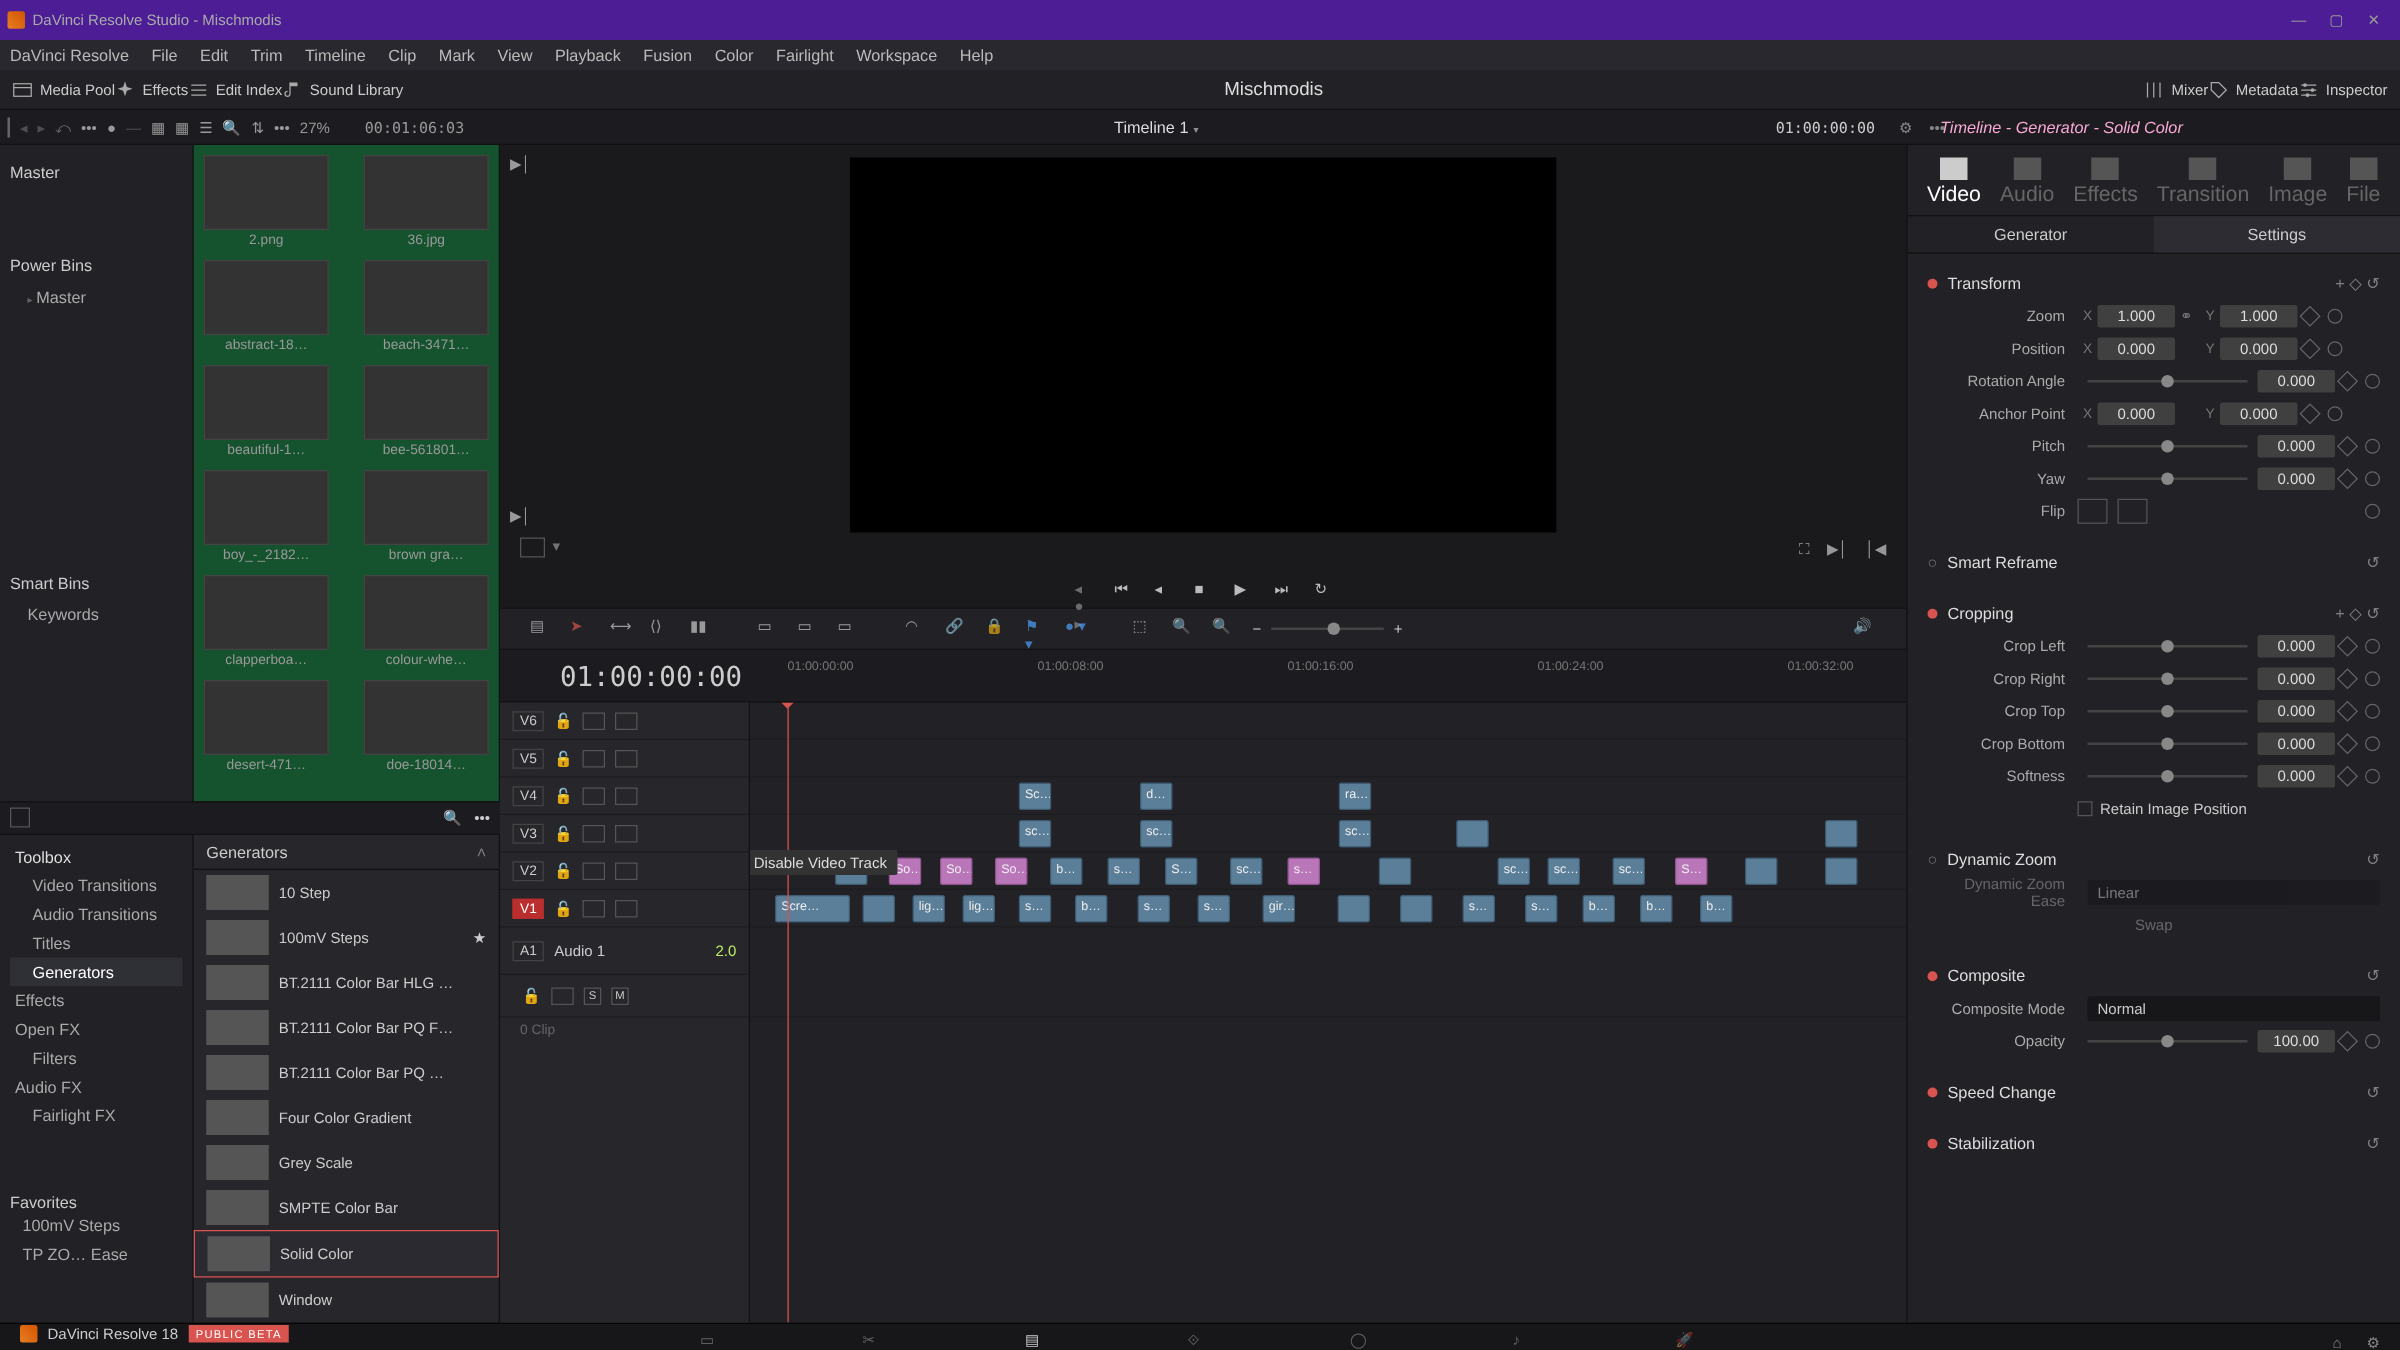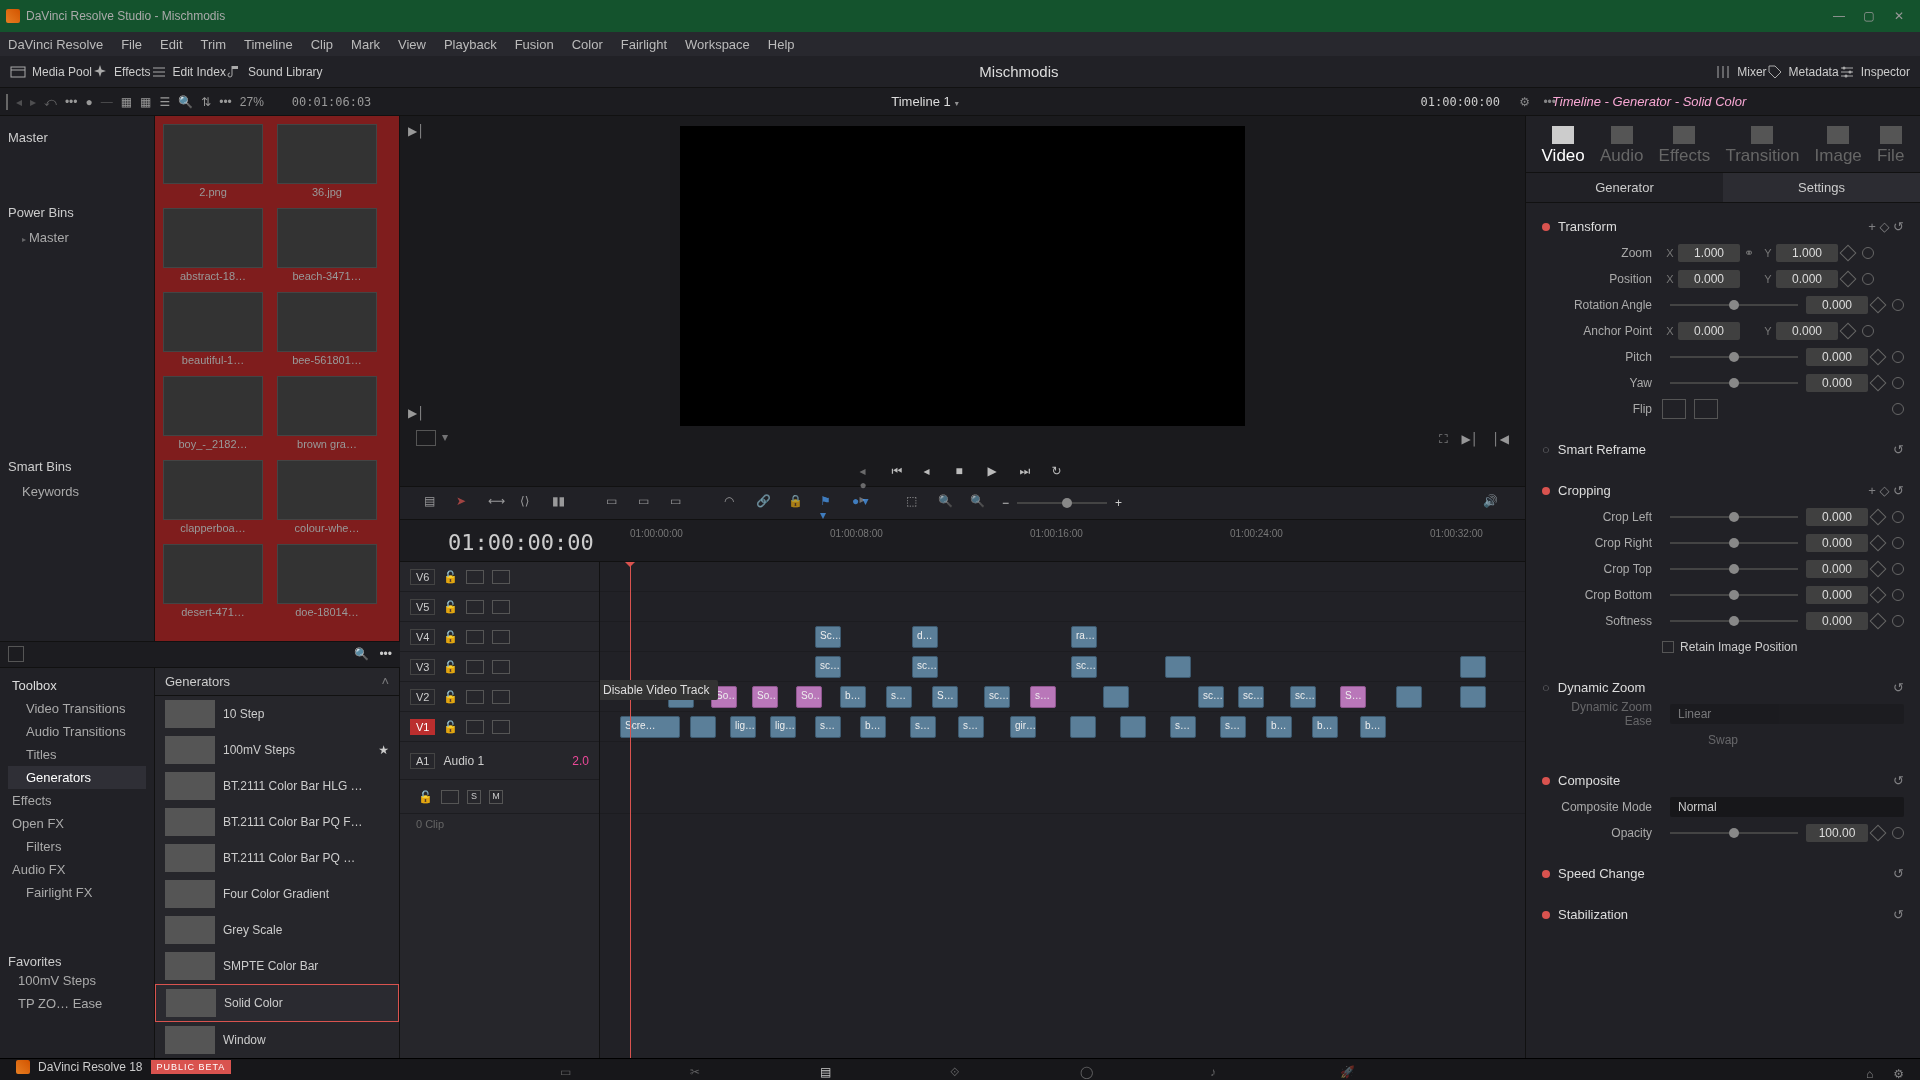--- a/index.html
+++ b/index.html
@@ -1,19 +1,19 @@
 <!DOCTYPE html>
 <html><head>
 <meta charset="utf-8">
 <style>
 * { margin: 0; padding: 0; box-sizing: border-box; font-family: "Segoe UI", Arial, sans-serif; user-select: none; }
 body { background: #1a1a1a; color: #ccc; width: 1920px; height: 1080px; overflow: hidden; font-size: 12px; }
 
 
-.titlebar { height: 24px; background: #14532d; display: flex; align-items: center; padding: 16px 6px; font-size: 12px; color: #aaa; }
+.titlebar { height: 24px; background: #4c1d95; display: flex; align-items: center; padding: 16px 6px; font-size: 12px; color: #aaa; }
 .titlebar .app-icon { width: 14px; height: 14px; background: linear-gradient(45deg,#e67e22,#d35400); border-radius: 2px; margin-right: 6px; }
 .titlebar .spacer { flex: 1; }
 .titlebar .win-btn { width: 30px; text-align: center; color: #999; font-size: 12px; }
 
 
 .menubar { height: 24px; background: #28282e; display: flex; align-items: center; padding: 0 8px; gap: 18px; font-size: 13px; color: #bbb; }
 .menubar span { cursor: default; }
 
 
 .shelf { height: 32px; background: #212126; border-bottom: 1px solid #111; display: flex; align-items: center; padding: 0 10px; }
@@ -37,21 +37,21 @@
 .main { display: flex; height: calc(1080px - 24px - 24px - 32px - 28px - 30px); }
 
 
 .rail { width: 155px; background: #212126; border-right: 1px solid #111; padding: 6px 8px; font-size: 13px; color: #ccc; }
 .rail .h { font-weight: 500; margin: 8px 0 6px; color: #ccc; }
 .rail .item { padding: 4px 2px 4px 14px; color: #aaa; }
 .rail .caret::before { content: "▸"; font-size: 8px; margin-right: 3px; opacity: .5; }
 .rail .section { margin-top: 110px; }
 
 
-.pool { width: 245px; background: #7f1d1d; border-right: 1px solid #111; padding: 8px; display: flex; flex-wrap: wrap; gap: 10px 14px; align-content: flex-start; }
+.pool { width: 245px; background: #14532d; border-right: 1px solid #111; padding: 8px; display: flex; flex-wrap: wrap; gap: 10px 14px; align-content: flex-start; justify-content: space-between; }
 .thumb { width: 100px; text-align: center; }
 .thumb .box { width: 100px; height: 60px; background: #333; border: 1px solid #444; display: flex; align-items: center; justify-content: center; }
 .thumb .lbl { font-size: 11px; color: #999; margin-top: 2px; overflow: hidden; text-overflow: ellipsis; white-space: nowrap; }
 
 
 .fx-col { width: 155px; background: #212126; border-right: 1px solid #111; padding: 6px 8px; font-size: 13px; color: #ccc; }
 .fx-col .item { padding: 4px 6px 4px 18px; color: #aaa; }
 .fx-col .item.sel { background: #2f2f36; color: #fff; }
 .fx-list { width: 245px; background: #26262b; border-right: 1px solid #111; display: flex; flex-direction: column; }
 .fx-list .hdr { padding: 6px 10px; font-size: 13px; color: #ccc; display: flex; align-items: center; justify-content: space-between; border-bottom: 1px solid #111; }
@@ -494,21 +494,21 @@
               </div>
             <div class="trk sel">
                 <span class="tag">V1</span>
                 <span>🔓</span>
                 <div class="mini"></div>
                 <div class="mini"></div>
               </div>
             <div class="trk" style="height:38px">
               <span class="tag">A1</span>
               <span>Audio 1</span>
-              <span style="margin-left:auto;color:#ec4899">2.0</span>
+              <span style="margin-left:auto;color:#bef264">2.0</span>
             </div>
             <div class="trk" style="height:34px">
               <span></span>
                 <span>🔓</span>
                 <div class="mini"></div>
               <div class="mini" style="width:14px;text-align:center;font-size:9px">S</div>
               <div class="mini" style="width:14px;text-align:center;font-size:9px">M</div>
             </div>
             <div style="padding:4px 16px;color:#666;font-size:11px">0 Clip</div>
           </div>

